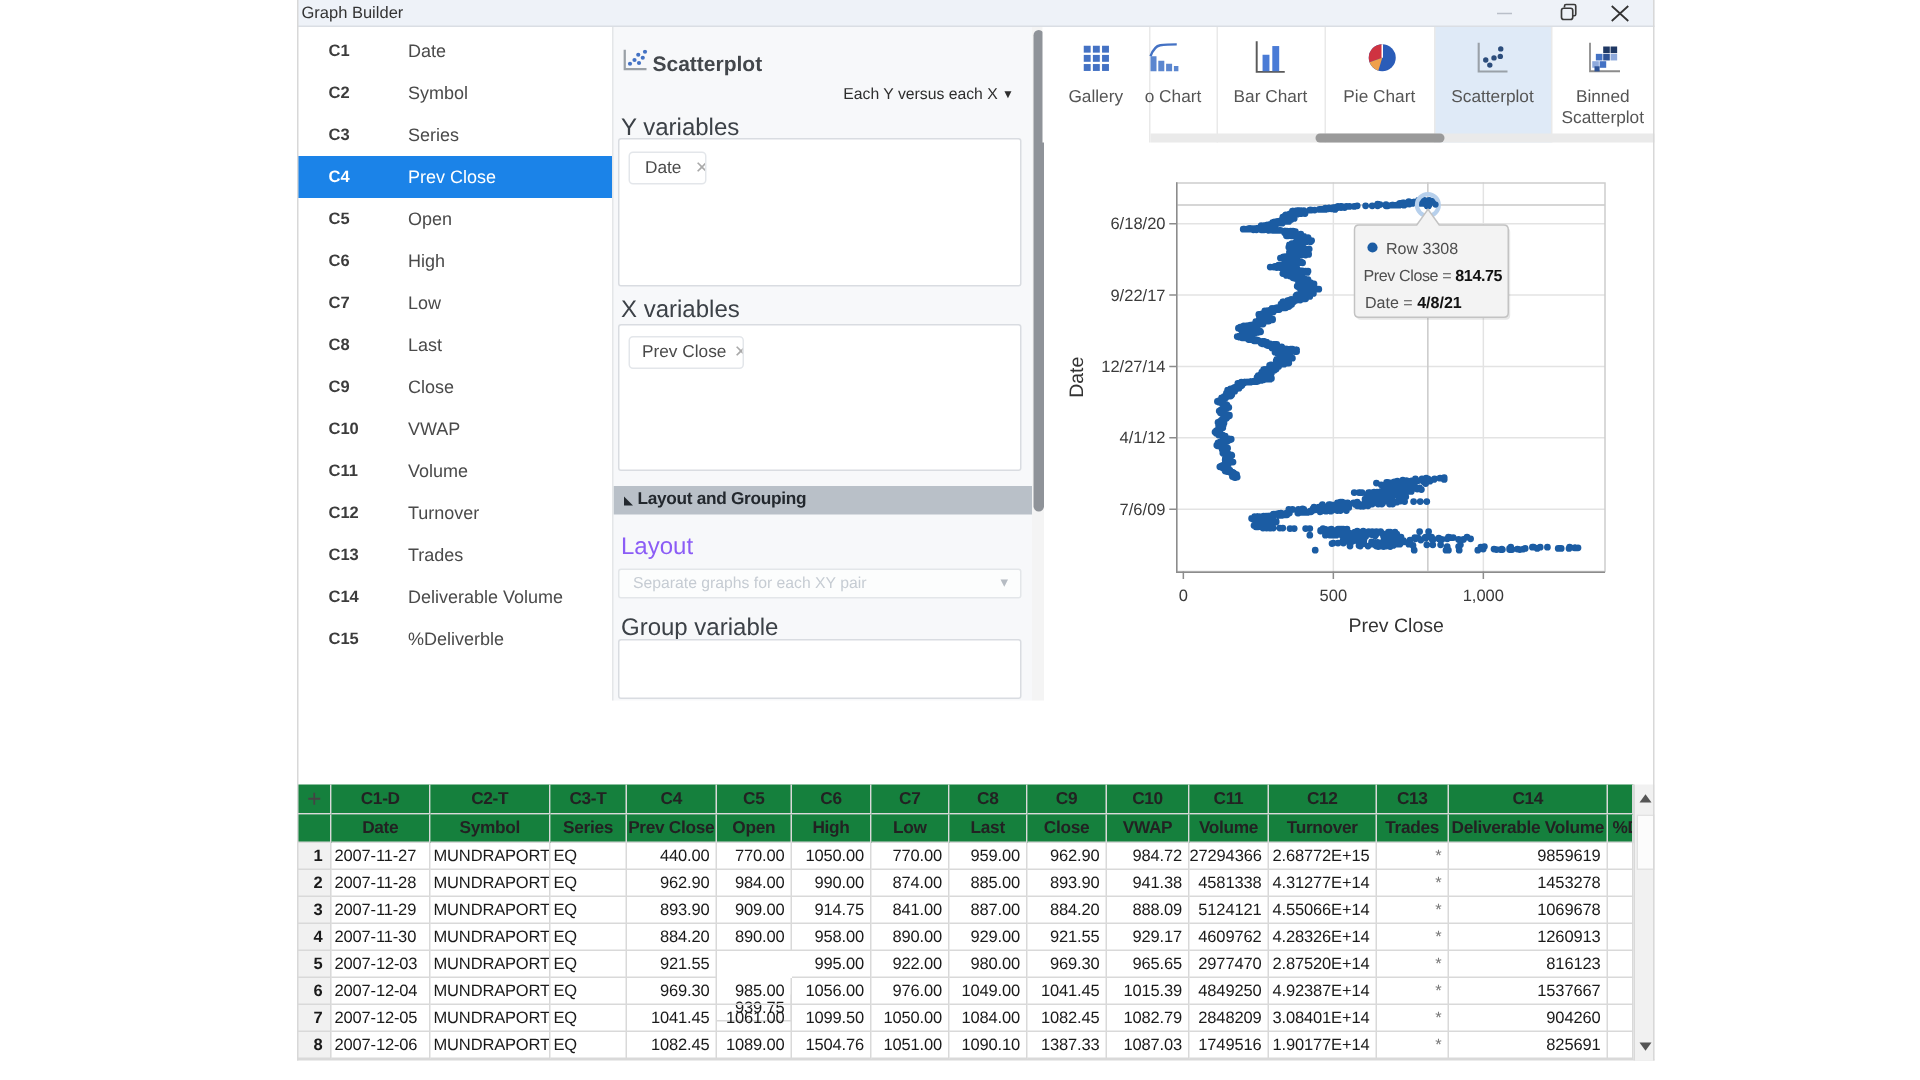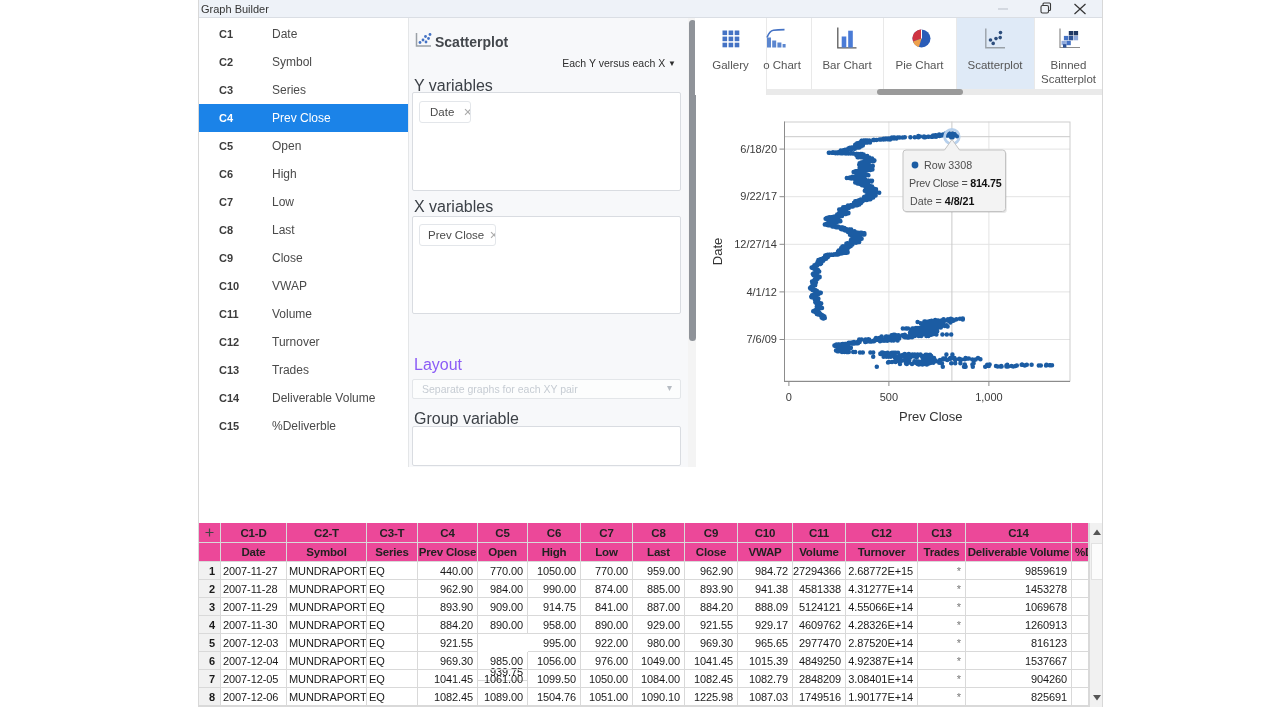--- a/index.html
+++ b/index.html
@@ -28,21 +28,21 @@
 .tsep { position:absolute; top:18px; width:1px; height:77px; background:#e9e9e9; }
 .tlab { position:absolute; font-size:11.5px; color:#555; text-align:center; line-height:14px; }
 #hscroll { position:absolute; left:569px; top:88.5px; width:336px; height:6.5px; background:#eaeaea; }
 #hscroll .th { position:absolute; left:110px; top:0.5px; width:86px; height:5.5px; background:#9a9a9a; border-radius:3px; }
 #selTile { position:absolute; left:757.5px; top:18px; width:78px; height:77px; background:#dfeaf7; }
 #bottombar { position:absolute; left:0; top:467px; width:100%; height:56px; background:#f6f6f7; border-top:1px solid #d9d9d9; }
 .btn { position:absolute; top:18px; height:26px; background:linear-gradient(#fefefe,#f0f0f0); border:1px solid #cfcfcf; border-radius:3px; font-size:12.5px; color:#333; text-align:center; line-height:24px; }
 #btnCreate { background:#3d689b; color:#fff; border:1px solid #345d8e; box-shadow:0 0 0 2.5px rgba(190,190,190,0.25); }
 #tablewrap { position:absolute; left:0; top:523px; width:905px; height:184px; background:#fff; border-bottom:1px solid #d9d9d9; }
 .tcell { position:absolute; font-size:11px; letter-spacing:-0.1px; color:#1a1a1a; border-right:1px solid #d9d9d9; border-bottom:1px solid #d9d9d9; overflow:hidden; white-space:nowrap; }
-.hc { font-weight:bold; font-size:11.5px; letter-spacing:-0.2px; text-align:center; background:#ec4899; color:#222; }
+.hc { font-weight:bold; font-size:11.5px; letter-spacing:-0.2px; text-align:center; background:#15803d; color:#222; }
 .rn { font-weight:bold; text-align:right; padding-right:5px; background:#f1f1f1; }
 .dl { text-align:left; padding-left:2px; }
 .dr { text-align:right; padding-right:4px; }
 .ds { text-align:right; padding-right:4px; color:#777; }
 #vscroll { position:absolute; left:891px; top:523px; width:14px; height:184px; background:#f1f1f1; border-left:1px solid #d9d9d9; }
 .arr { position:absolute; left:0; }
 </style></head>
 <body>
 <div id="win">
 <div id="title">
@@ -135,20 +135,24 @@
         </g>
       </svg>
   <div style="position:absolute;left:26px;top:16px;font-size:14px;font-weight:bold;color:#43474c">Scatterplot</div>
   <div style="position:absolute;right:12px;top:39px;font-size:10.5px;color:#2e2e2e">Each Y versus each X <span style="font-size:8px;position:relative;top:-1px">▼</span></div>
   <div class="mlbl" style="top:59px">Y variables</div>
   <div class="mbox" style="top:74px;height:99px"></div>
   <div class="chip" style="left:10px;top:83px;width:52px"><span style="margin-left:10px">Date</span><span class="x">✕</span></div>
   <div class="mlbl" style="top:180px">X variables</div>
   <div class="mbox" style="top:198px;height:98px"></div>
   <div class="chip" style="left:10px;top:206px;width:77px"><span style="margin-left:8px">Prev Close</span><span class="x" style="margin-left:5px">✕</span></div>
+  <div id="lg">
+        <div class="tri"></div>
+        <span>Layout and Grouping</span>
+      </div>
   <div class="mlbl" style="top:338px;color:#8b5cf6">Layout</div>
   <div class="mbox" style="top:361px;height:20px;background:#fcfdfd;border-color:#e3e6e9">
         <span style="position:absolute;left:9px;top:3px;font-size:10.5px;color:#c6ccd3">Separate graphs for each XY pair</span>
         <span style="position:absolute;right:8px;top:2px;color:#b6bcc3;font-size:10px">▾</span>
       </div>
   <div class="mlbl" style="top:392px">Group variable</div>
   <div class="mbox" style="top:408px;height:40px"></div>
 </div>
 
 <div id="midscroll">
@@ -429,21 +433,21 @@
 <div class="tcell" style="left:874px;top:670px;width:17px;height:18px"></div>
 <div class="tcell rn" style="left:0px;top:688px;width:23px;height:18px;line-height:18px">8</div>
 <div class="tcell dl" style="left:23px;top:688px;width:66px;height:18px;line-height:18px">2007-12-06</div>
 <div class="tcell dl" style="left:89px;top:688px;width:80px;height:18px;line-height:18px">MUNDRAPORT</div>
 <div class="tcell dl" style="left:169px;top:688px;width:51px;height:18px;line-height:18px">EQ</div>
 <div class="tcell dr" style="left:220px;top:688px;width:60px;height:18px;line-height:18px">1082.45</div>
 <div class="tcell dr" style="left:280px;top:688px;width:50px;height:18px;line-height:18px">1089.00</div>
 <div class="tcell dr" style="left:330px;top:688px;width:53px;height:18px;line-height:18px">1504.76</div>
 <div class="tcell dr" style="left:383px;top:688px;width:52px;height:18px;line-height:18px">1051.00</div>
 <div class="tcell dr" style="left:435px;top:688px;width:52px;height:18px;line-height:18px">1090.10</div>
-<div class="tcell dr" style="left:487px;top:688px;width:53px;height:18px;line-height:18px">1225.98</div>
+<div class="tcell dr" style="left:487px;top:688px;width:53px;height:18px;line-height:18px">1387.33</div>
 <div class="tcell dr" style="left:540px;top:688px;width:55px;height:18px;line-height:18px">1087.03</div>
 <div class="tcell dr" style="left:595px;top:688px;width:53px;height:18px;line-height:18px">1749516</div>
 <div class="tcell dr" style="left:648px;top:688px;width:72px;height:18px;line-height:18px">1.90177E+14</div>
 <div class="tcell ds" style="left:720px;top:688px;width:48px;height:18px;line-height:18px">*</div>
 <div class="tcell dr" style="left:768px;top:688px;width:106px;height:18px;line-height:18px">825691</div>
 <div class="tcell" style="left:874px;top:688px;width:17px;height:18px"></div>
 <div id="vscroll">
   <svg class="arr" style="top:1px" width="14" height="17">
         <path d="M7 5.5 L11 11 L3 11 Z" fill="#555"></path>
       </svg>

